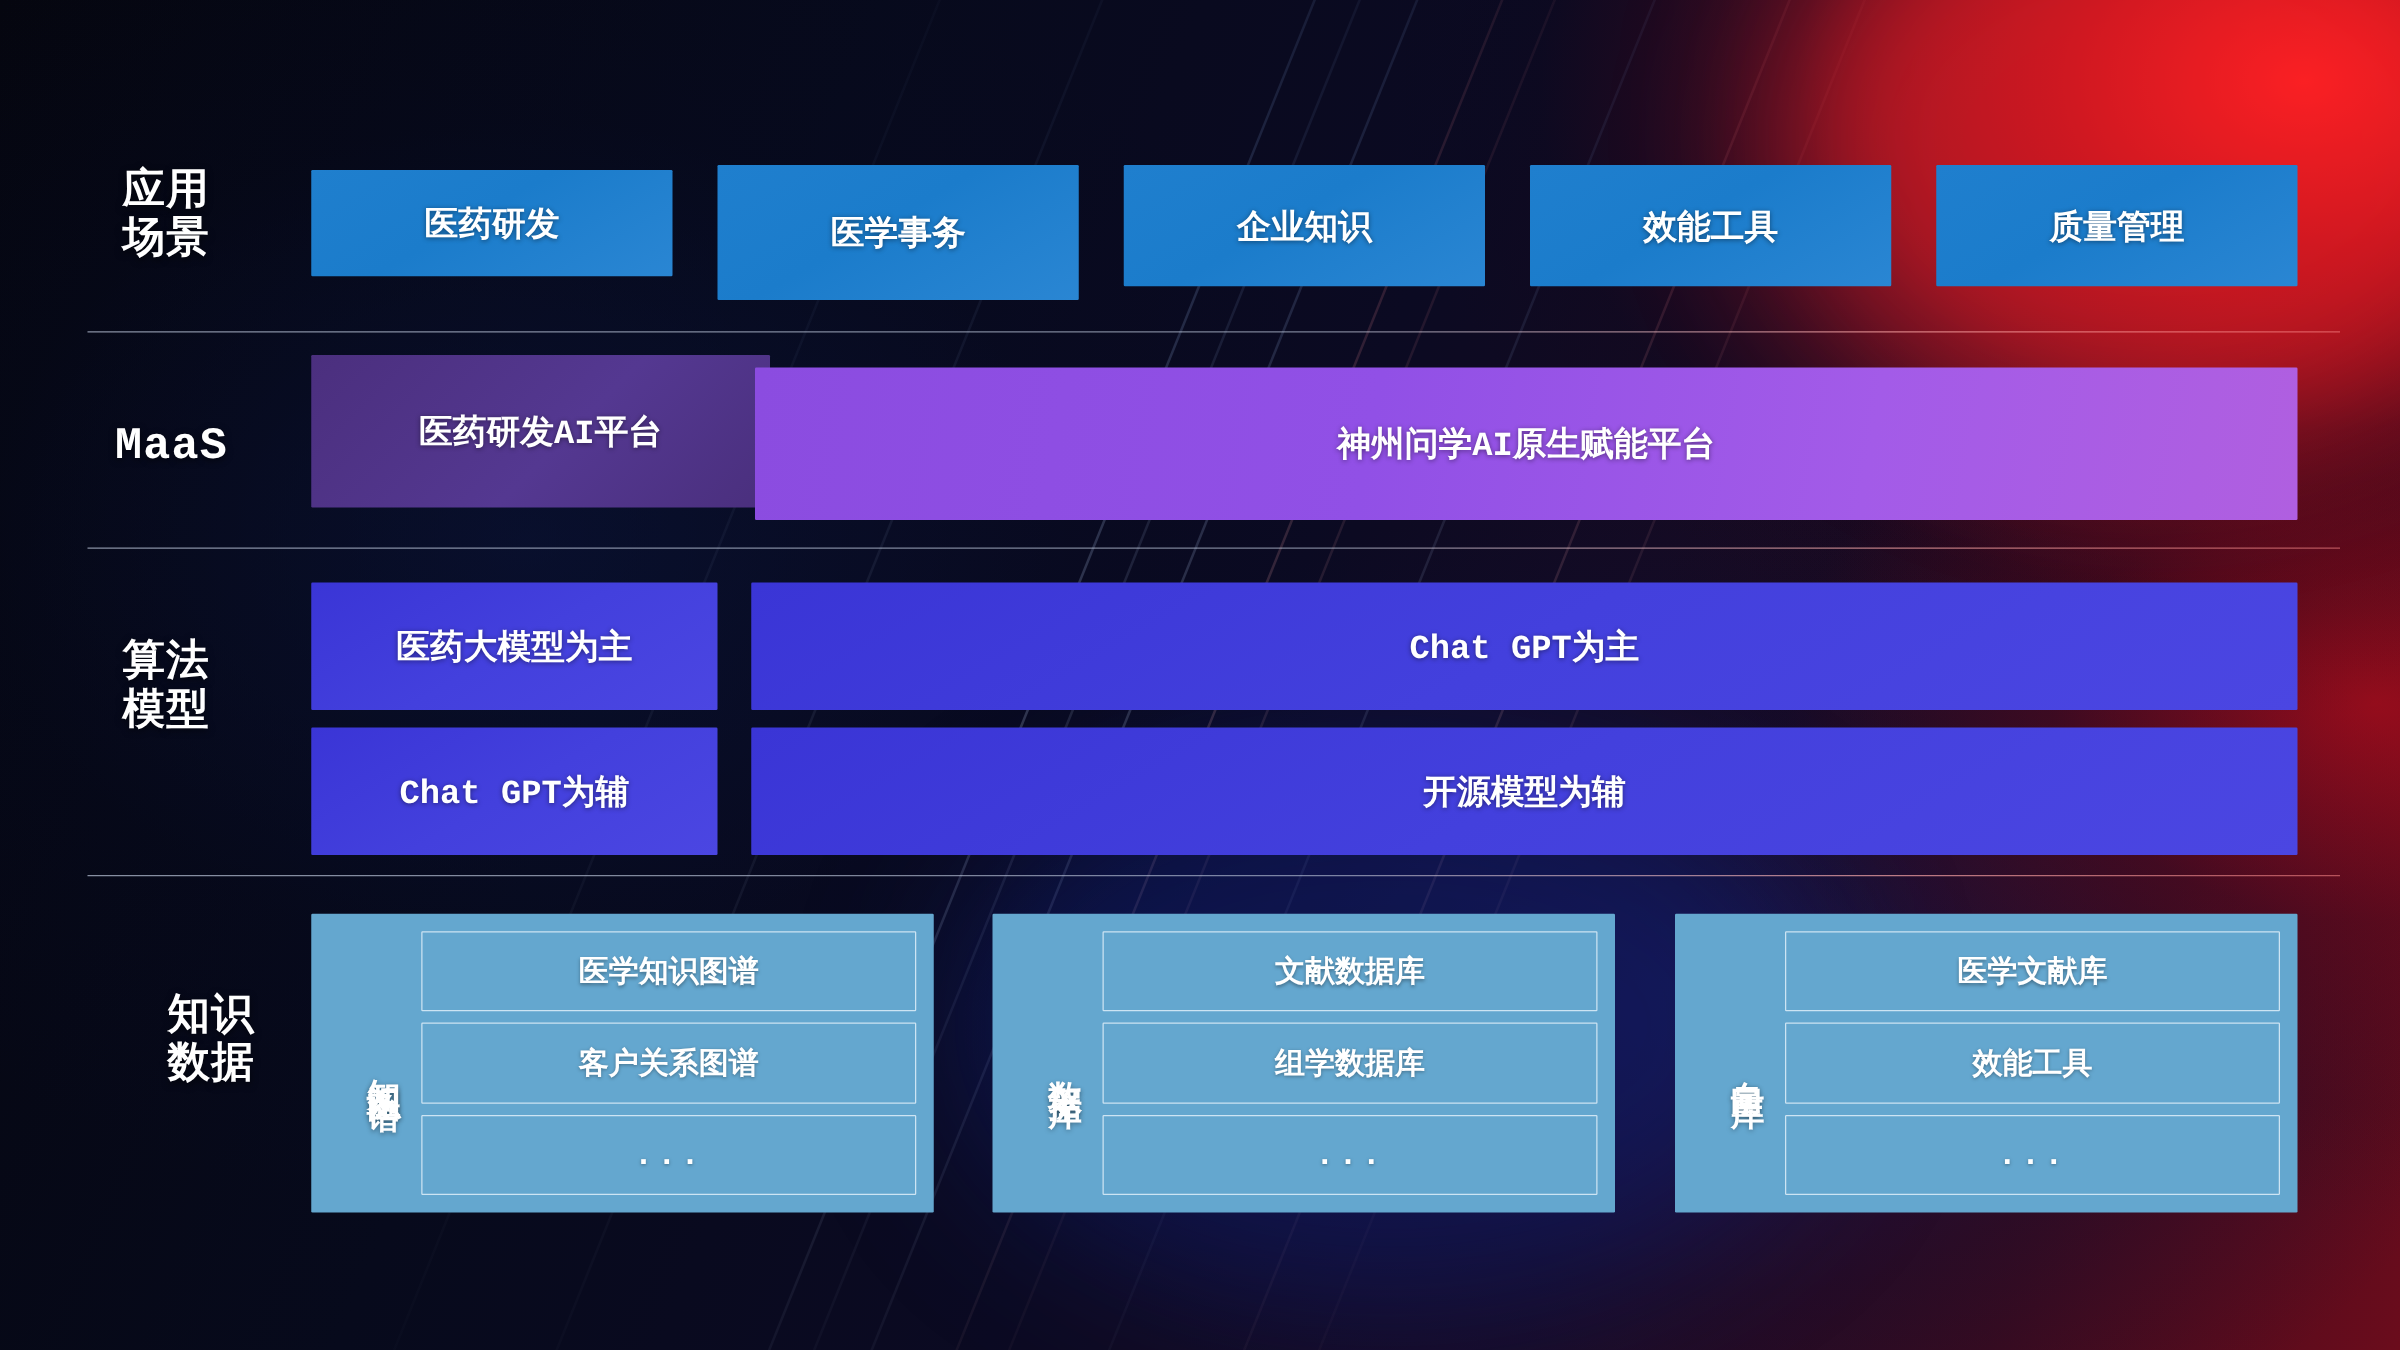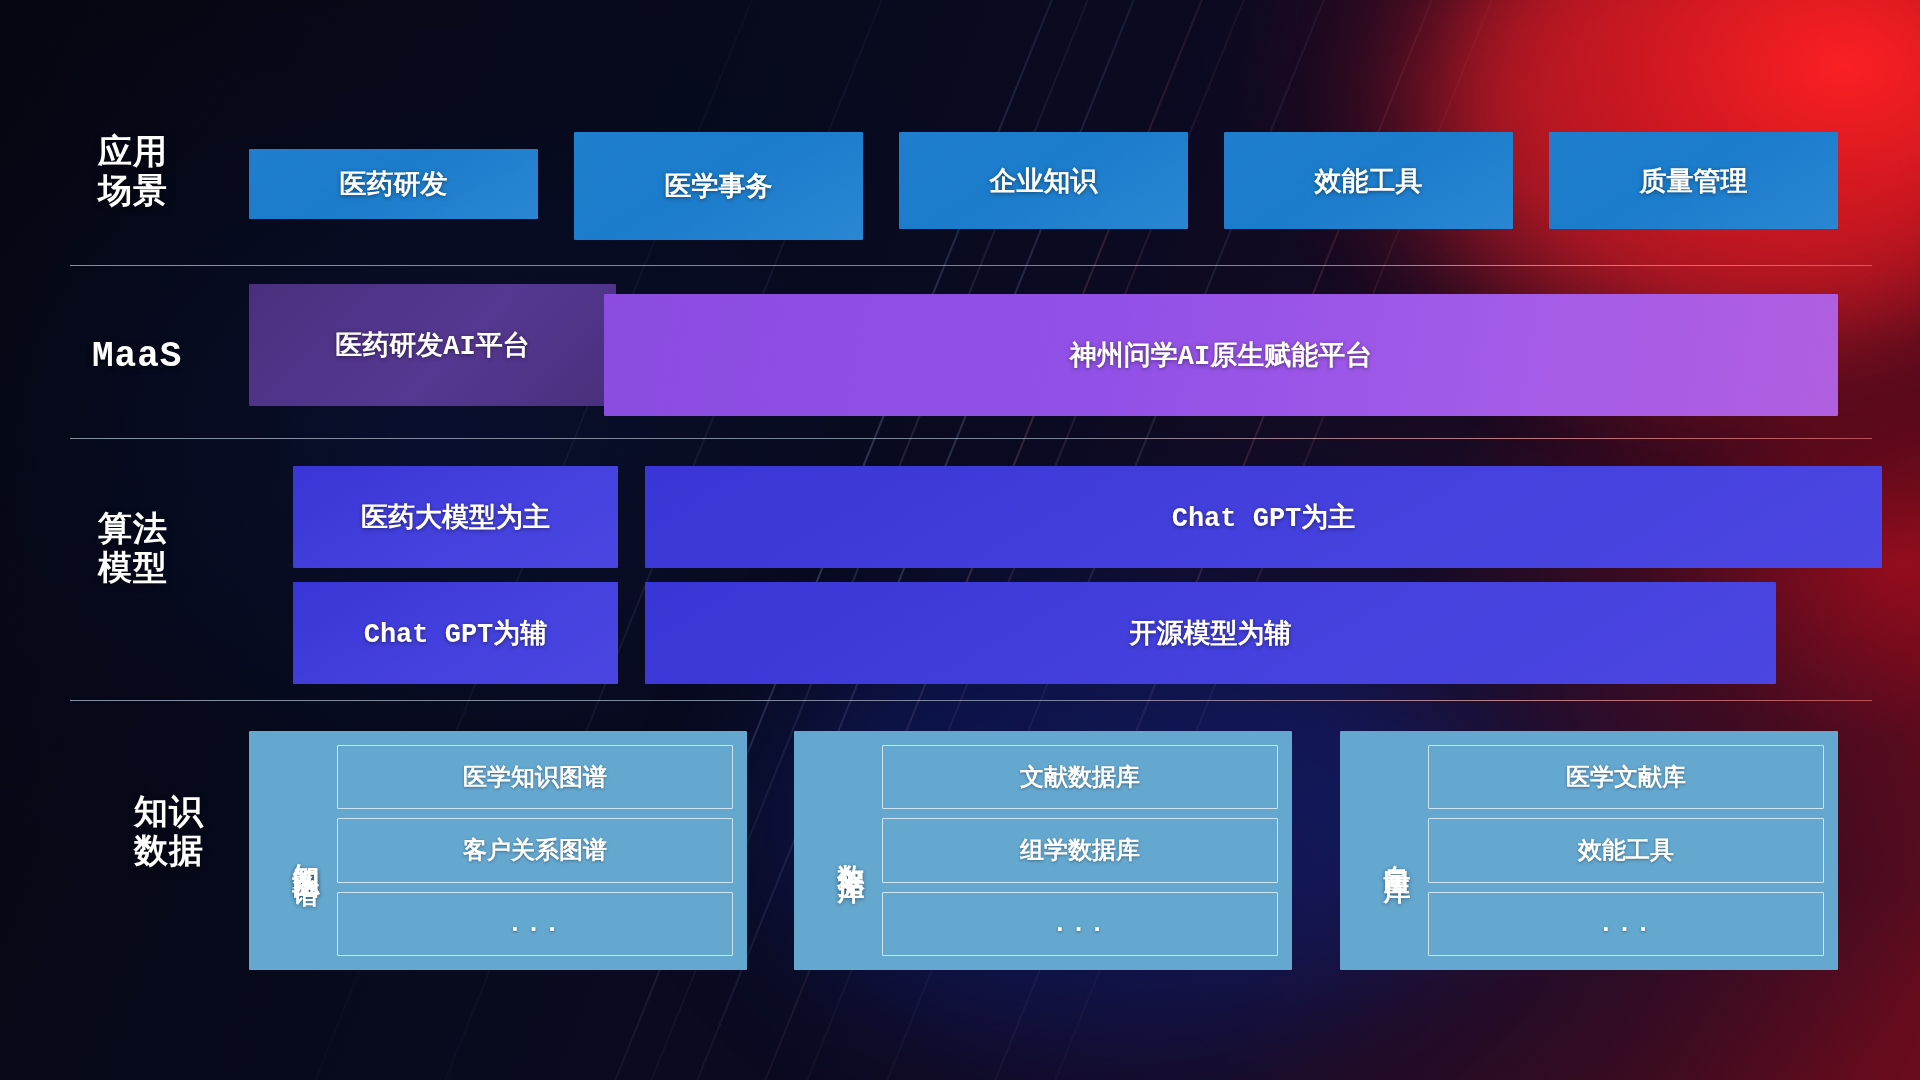--- a/index.html
+++ b/index.html
@@ -65,21 +65,21 @@
     display:flex; align-items:center; justify-content:center;
     color:#ffffff; font-weight:bold;
     text-shadow:0 1px 4px rgba(0,0,0,0.45);
     text-align:center;
     border-radius:1px;
   }
 
   .app-box { background:linear-gradient(150deg,#1f7fce 0%, #1b7ccb 45%, #2a86d3 100%); font-size:27px; }
   .maas-left { background:linear-gradient(135deg,#4b2f7e 0%, #543891 55%, #4a2f7d 100%); font-size:27px; }
   .maas-right { background:linear-gradient(100deg,#8b4ce0 0%, #9150e6 40%, #a35be8 72%, #b05fe0 100%); font-size:27px; }
-  .algo-box { background:linear-gradient(150deg,#3a35d6 0%, #4340dd 50%, #4b46e2 100%); font-size:27px;margin-left:44px; }
+  .algo-box { background:linear-gradient(150deg,#3a35d6 0%, #4340dd 50%, #4b46e2 100%); font-size:27px; }
 
   .kd-group {
     position:absolute;
     background:#64a7cf;
     display:flex; align-items:stretch;
     padding:14px 14px 14px 22px;
     border-radius:1px;
   }
   .kd-vtitle {
     width:66px; flex:0 0 66px;
@@ -124,21 +124,21 @@
 
     <div class="divider" style="top:265px;"></div>
     <div class="divider" style="top:438px;"></div>
     <div class="divider" style="top:700px;"></div>
 
     <div class="rowlabel" style="left:98px; top:135px; font-size:34px; width:130px;">
       <div>应用</div>
       <div>场景</div>
     </div>
 
-    <div class="box app-box" style="left:249px; top:149px; width:289px; height:70px;">
+    <div class="box app-box" style="left:249px; top:136px; width:289px; height:85px;">
       <span>医药研发</span>
     </div>
     <div class="box app-box" style="left:574px; top:132px; width:289px; height:108px;">
       <span>医学事务</span>
     </div>
     <div class="box app-box" style="left:899px; top:132px; width:289px; height:97px;">
       <span>企业知识</span>
     </div>
     <div class="box app-box" style="left:1224px; top:132px; width:289px; height:97px;">
       <span>效能工具</span>
@@ -165,21 +165,21 @@
 
     <div class="box algo-box" style="left:249px; top:466px; width:325px; height:102px;">
       <span>医药大模型为主</span>
     </div>
     <div class="box algo-box" style="left:601px; top:466px; width:1237px; height:102px;">
       <span>Chat GPT为主</span>
     </div>
     <div class="box algo-box" style="left:249px; top:582px; width:325px; height:102px;">
       <span>Chat GPT为辅</span>
     </div>
-    <div class="box algo-box" style="left:601px; top:582px; width:1131px; height:102px;text-align:center;">
+    <div class="box algo-box" style="left:601px; top:582px; width:1237px; height:102px;text-align:center;">
       <span>开源模型为辅</span>
     </div>
 
     <div class="rowlabel" style="left:98px; top:795px; font-size:34px; width:140px;margin-left:36px;">
       <div>知识</div>
       <div>数据</div>
     </div>
 
     <div class="kd-group" style="left:249px; top:731px; width:498px; height:239px;">
       <div class="kd-vtitle">知识图谱</div>

